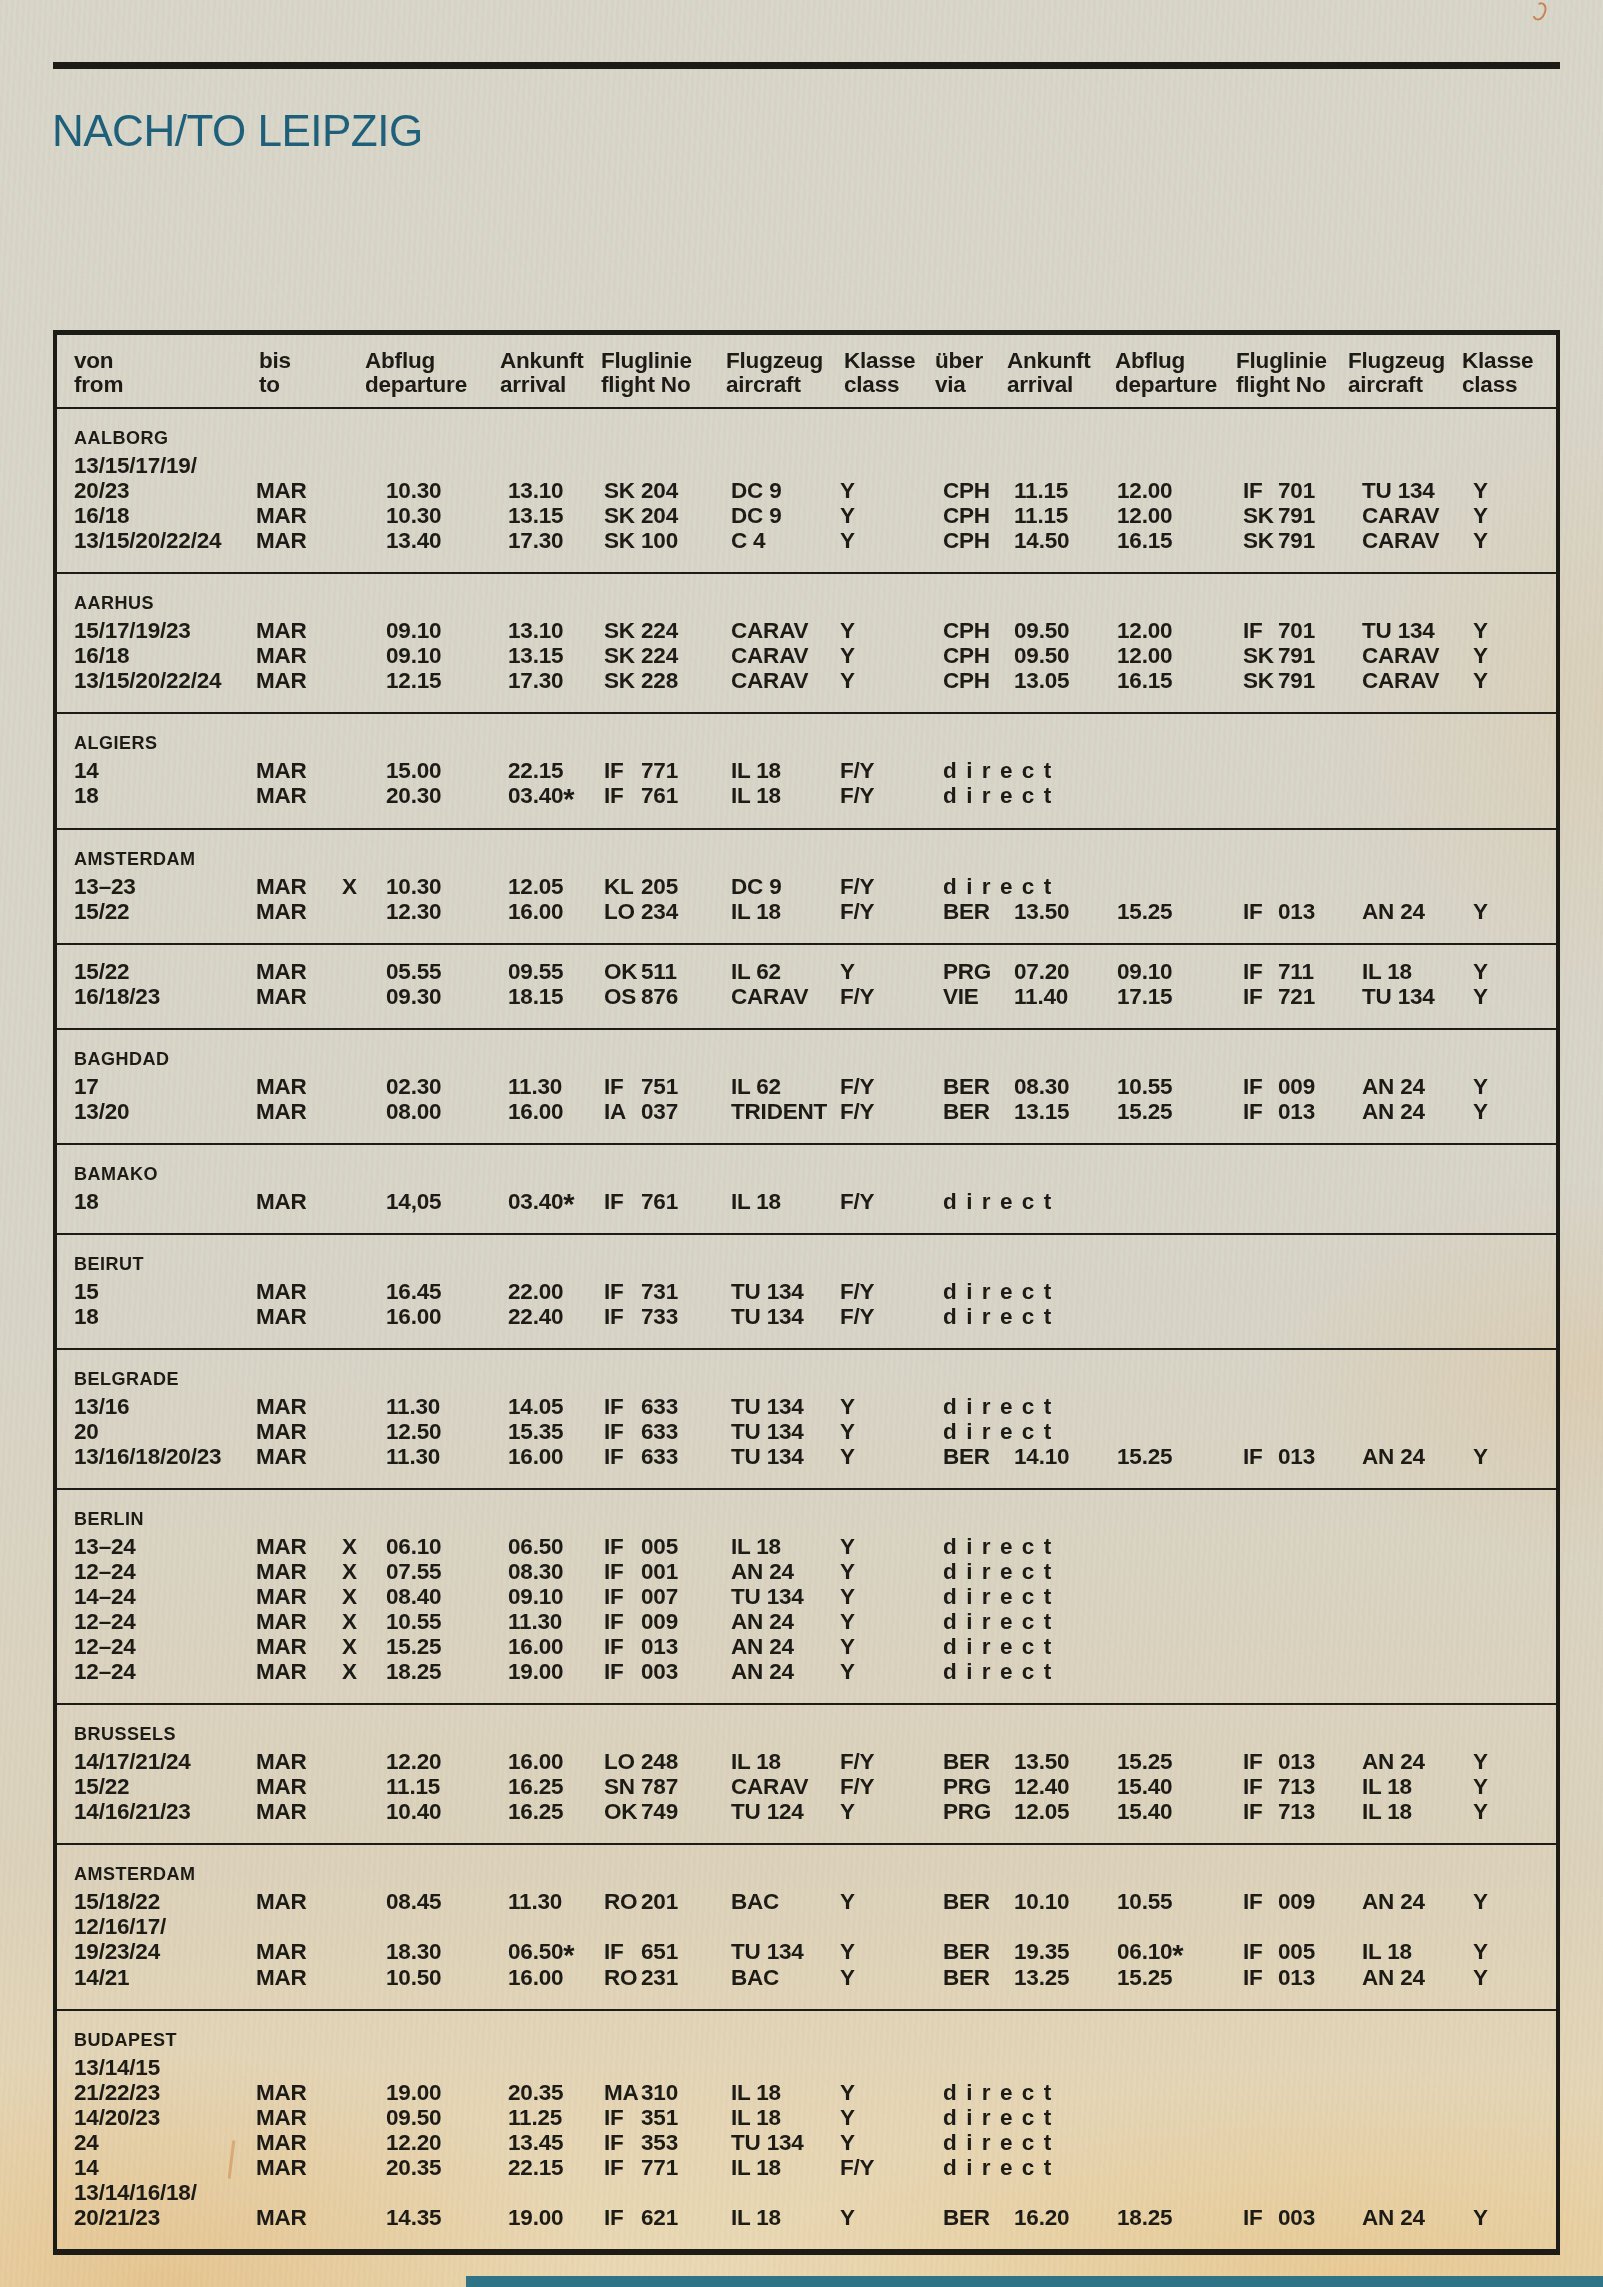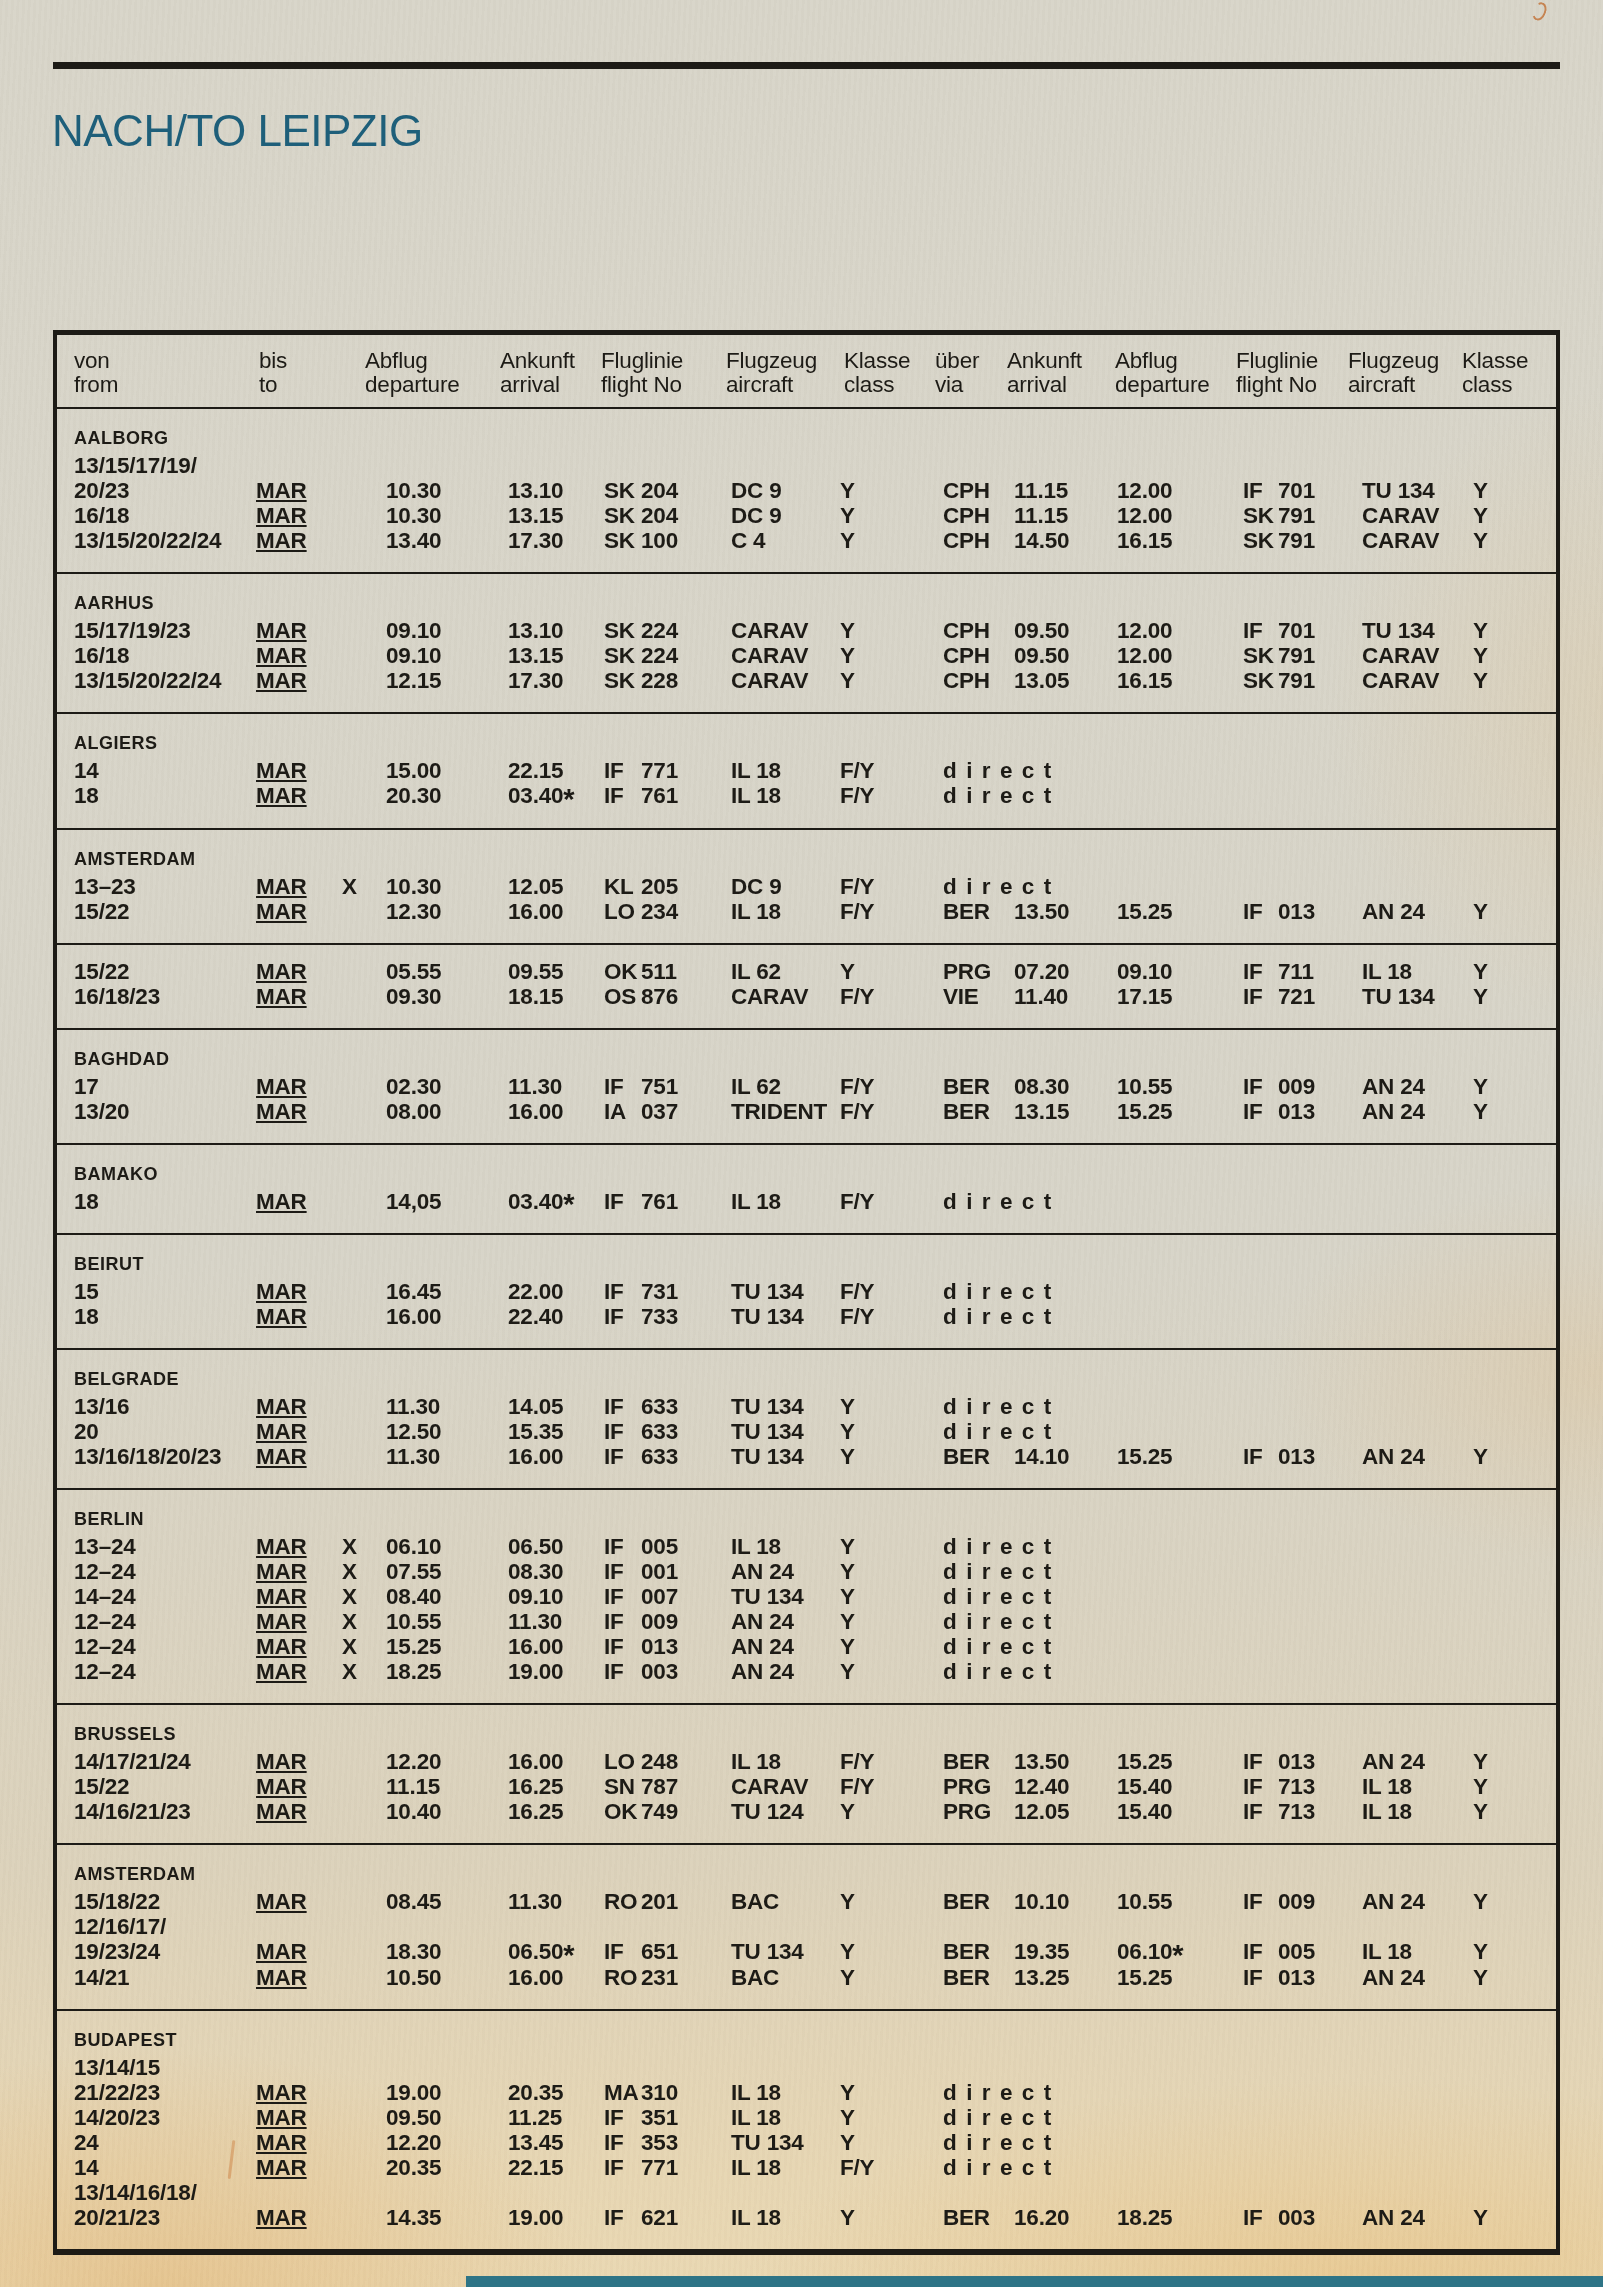--- a/index.html
+++ b/index.html
@@ -26,33 +26,33 @@
     font-size:44px;font-weight:400;letter-spacing:-0.5px;color:var(--accent);
   }
   .timetable{
     position:absolute;left:53px;top:330px;width:1507px;box-sizing:border-box;
     border:4.7px solid var(--ink);border-top-width:5.6px;border-bottom-width:6.6px;
   }
   .table-header{
     display:grid;
     grid-template-columns:185px 106px 135px 101px 125px 118px 91px 72px 108px 121px 112px 114px 1fr;
     padding:14px 5.6px 10.3px 17px;
-    font-size:22.5px;font-weight:400;line-height:24px;letter-spacing:-0.2px;
+    font-size:22.5px;font-weight:700;line-height:24px;letter-spacing:-0.2px;
   }
   .hcell .de,.hcell .en{display:block;}
   .section{border-top:2.8px solid var(--ink);padding:14px 5.6px 19px 17px;}
   .city-name{font-size:18px;font-weight:700;line-height:30px;letter-spacing:0.5px;}
   .label-row{font-size:22.5px;font-weight:700;line-height:25px;letter-spacing:-0.2px;}
   .row{
     display:grid;
     grid-template-columns:182px 130px 122px 96px 37px 90px 109px 103px 71px 103px 126px 35px 84px 111px 1fr;
     font-size:22.5px;font-weight:700;line-height:25px;letter-spacing:-0.2px;
   }
   .c{white-space:nowrap;}
-  .c-month{position:relative;text-decoration:underline;}
+  .c-month{position:relative;}
   .c-month .mx{position:absolute;left:86px;top:0;}
   .c-direct{grid-column:9 / -1;letter-spacing:9.4px;}
   .star{font-size:29px;line-height:19px;vertical-align:-5.6px;display:inline-block;}
   .bottom-bar{position:absolute;left:466px;top:2276px;width:1137px;height:12px;background:var(--bar);}
   .blemish-squiggle{
     position:absolute;left:1533px;top:1.9px;width:9.4px;height:15px;
     border:2.8px solid #c06a2c;border-radius:50%;border-left-color:transparent;
     opacity:.75;transform:rotate(22deg);
   }
   .blemish-fiber{

